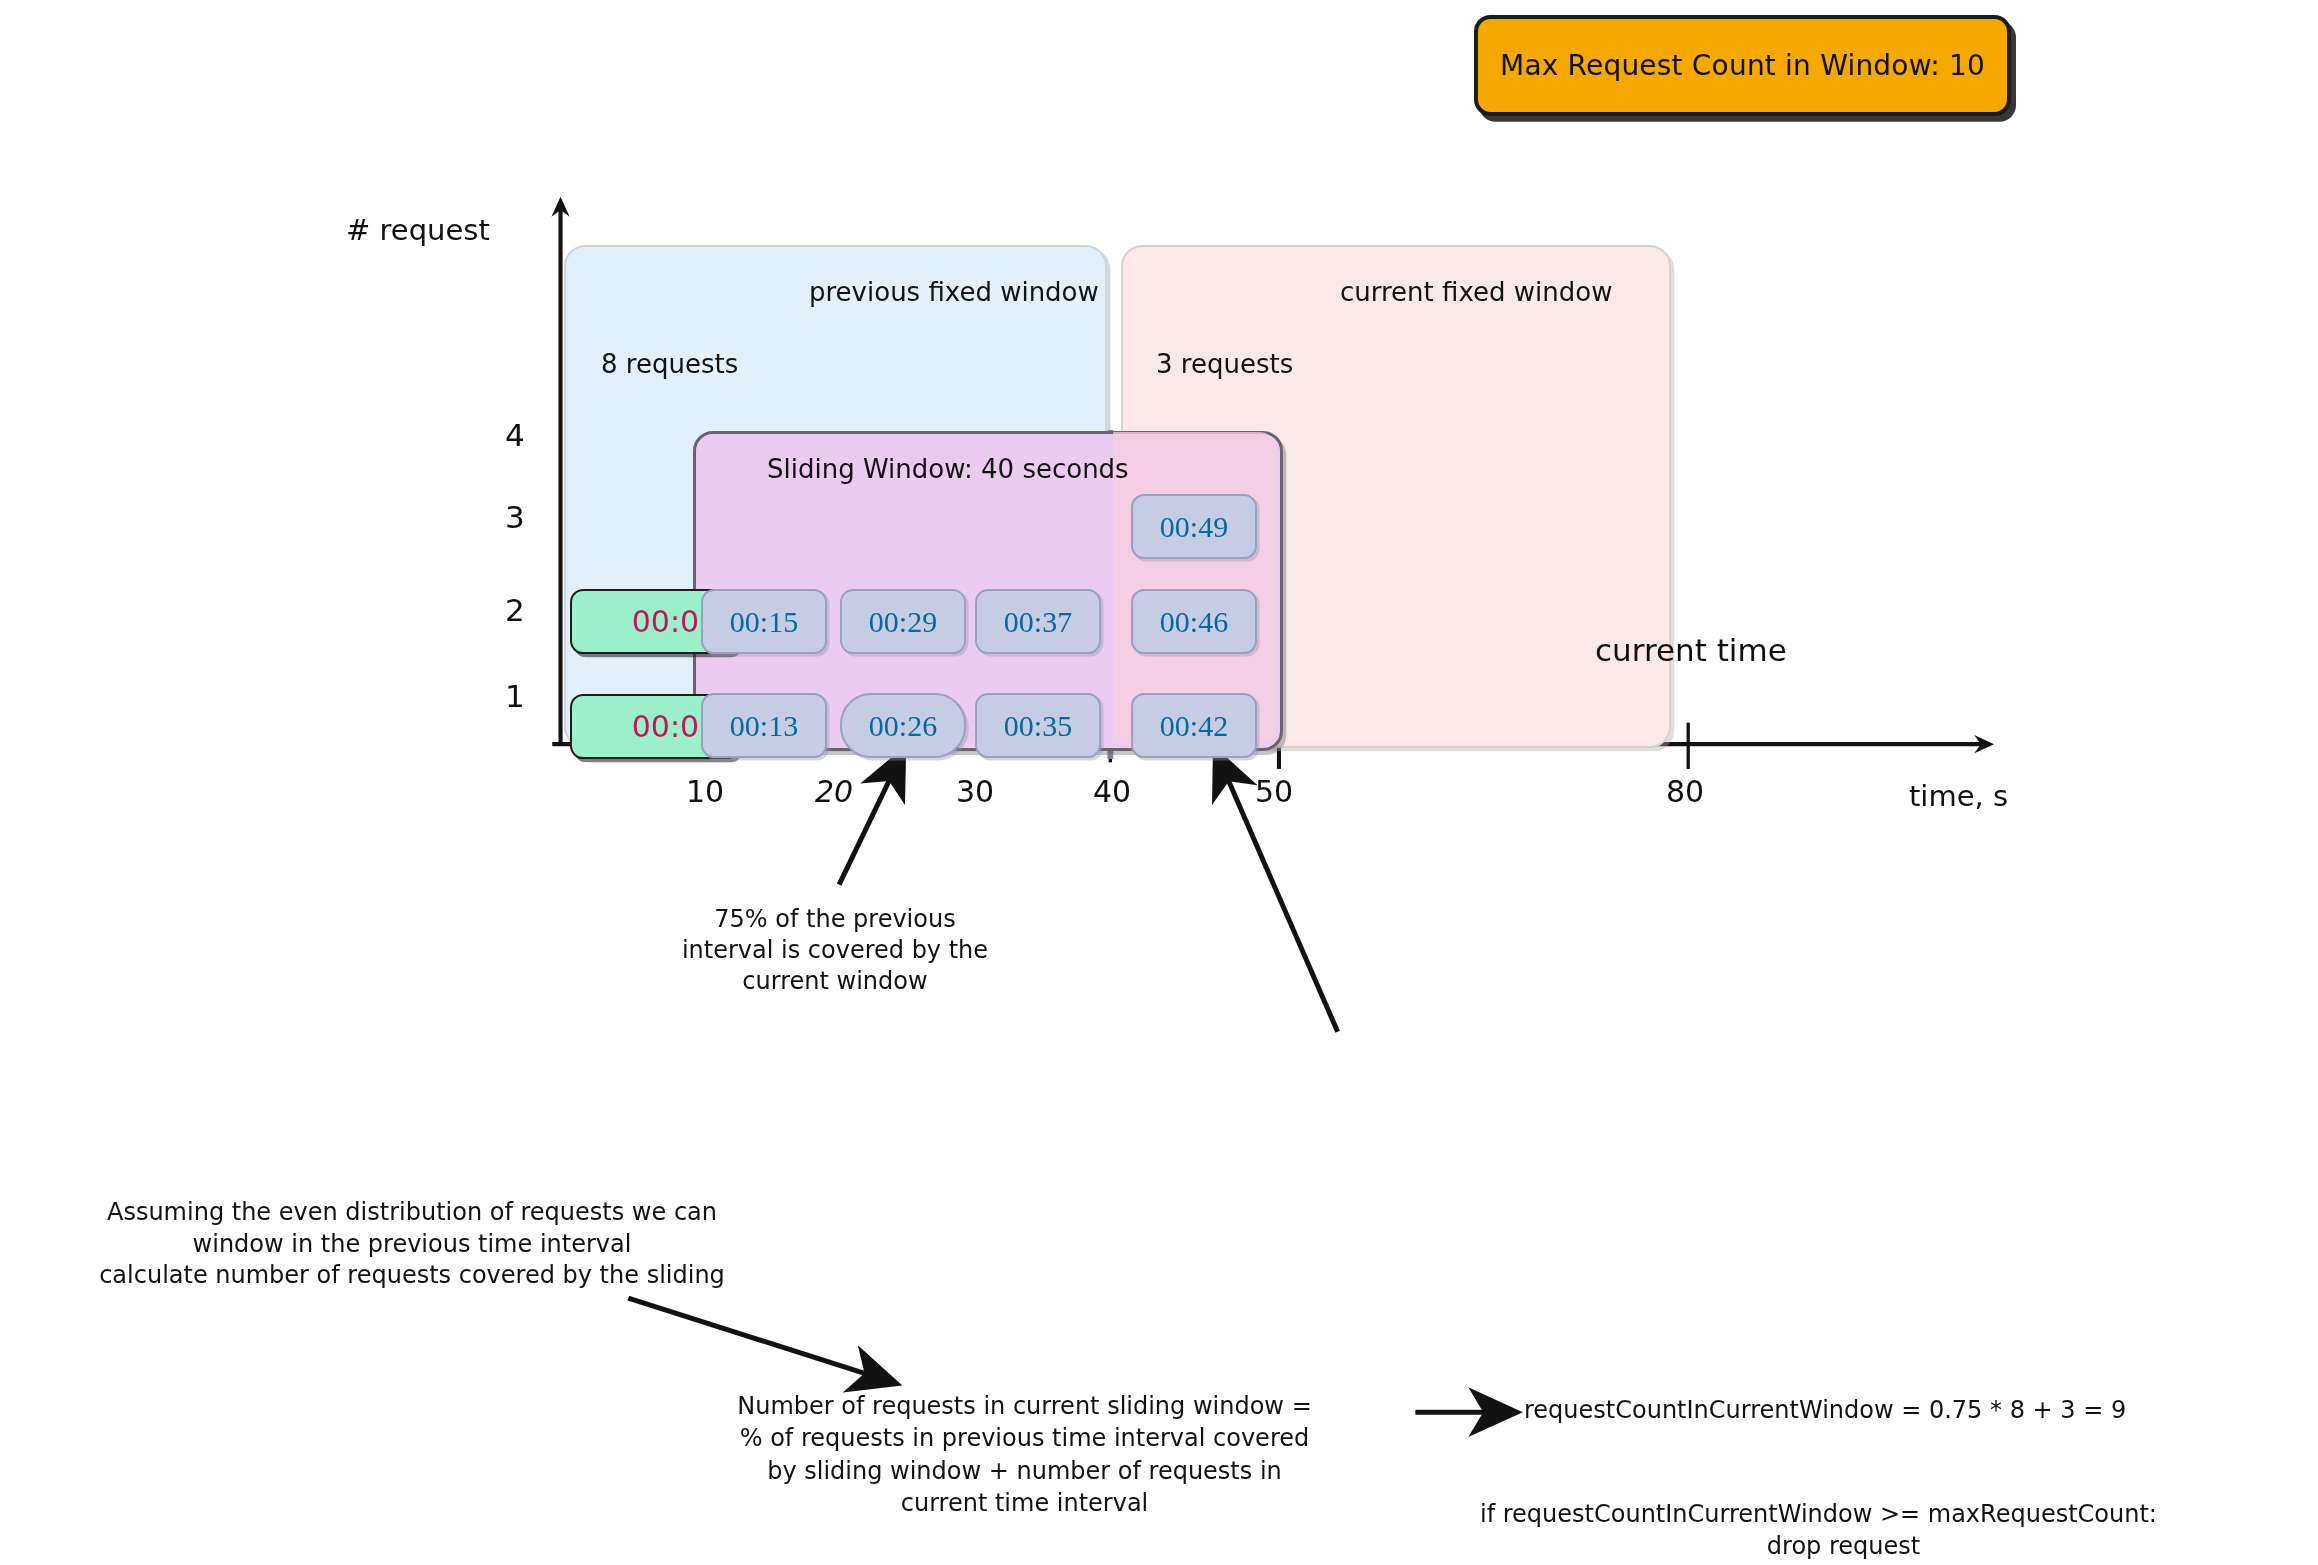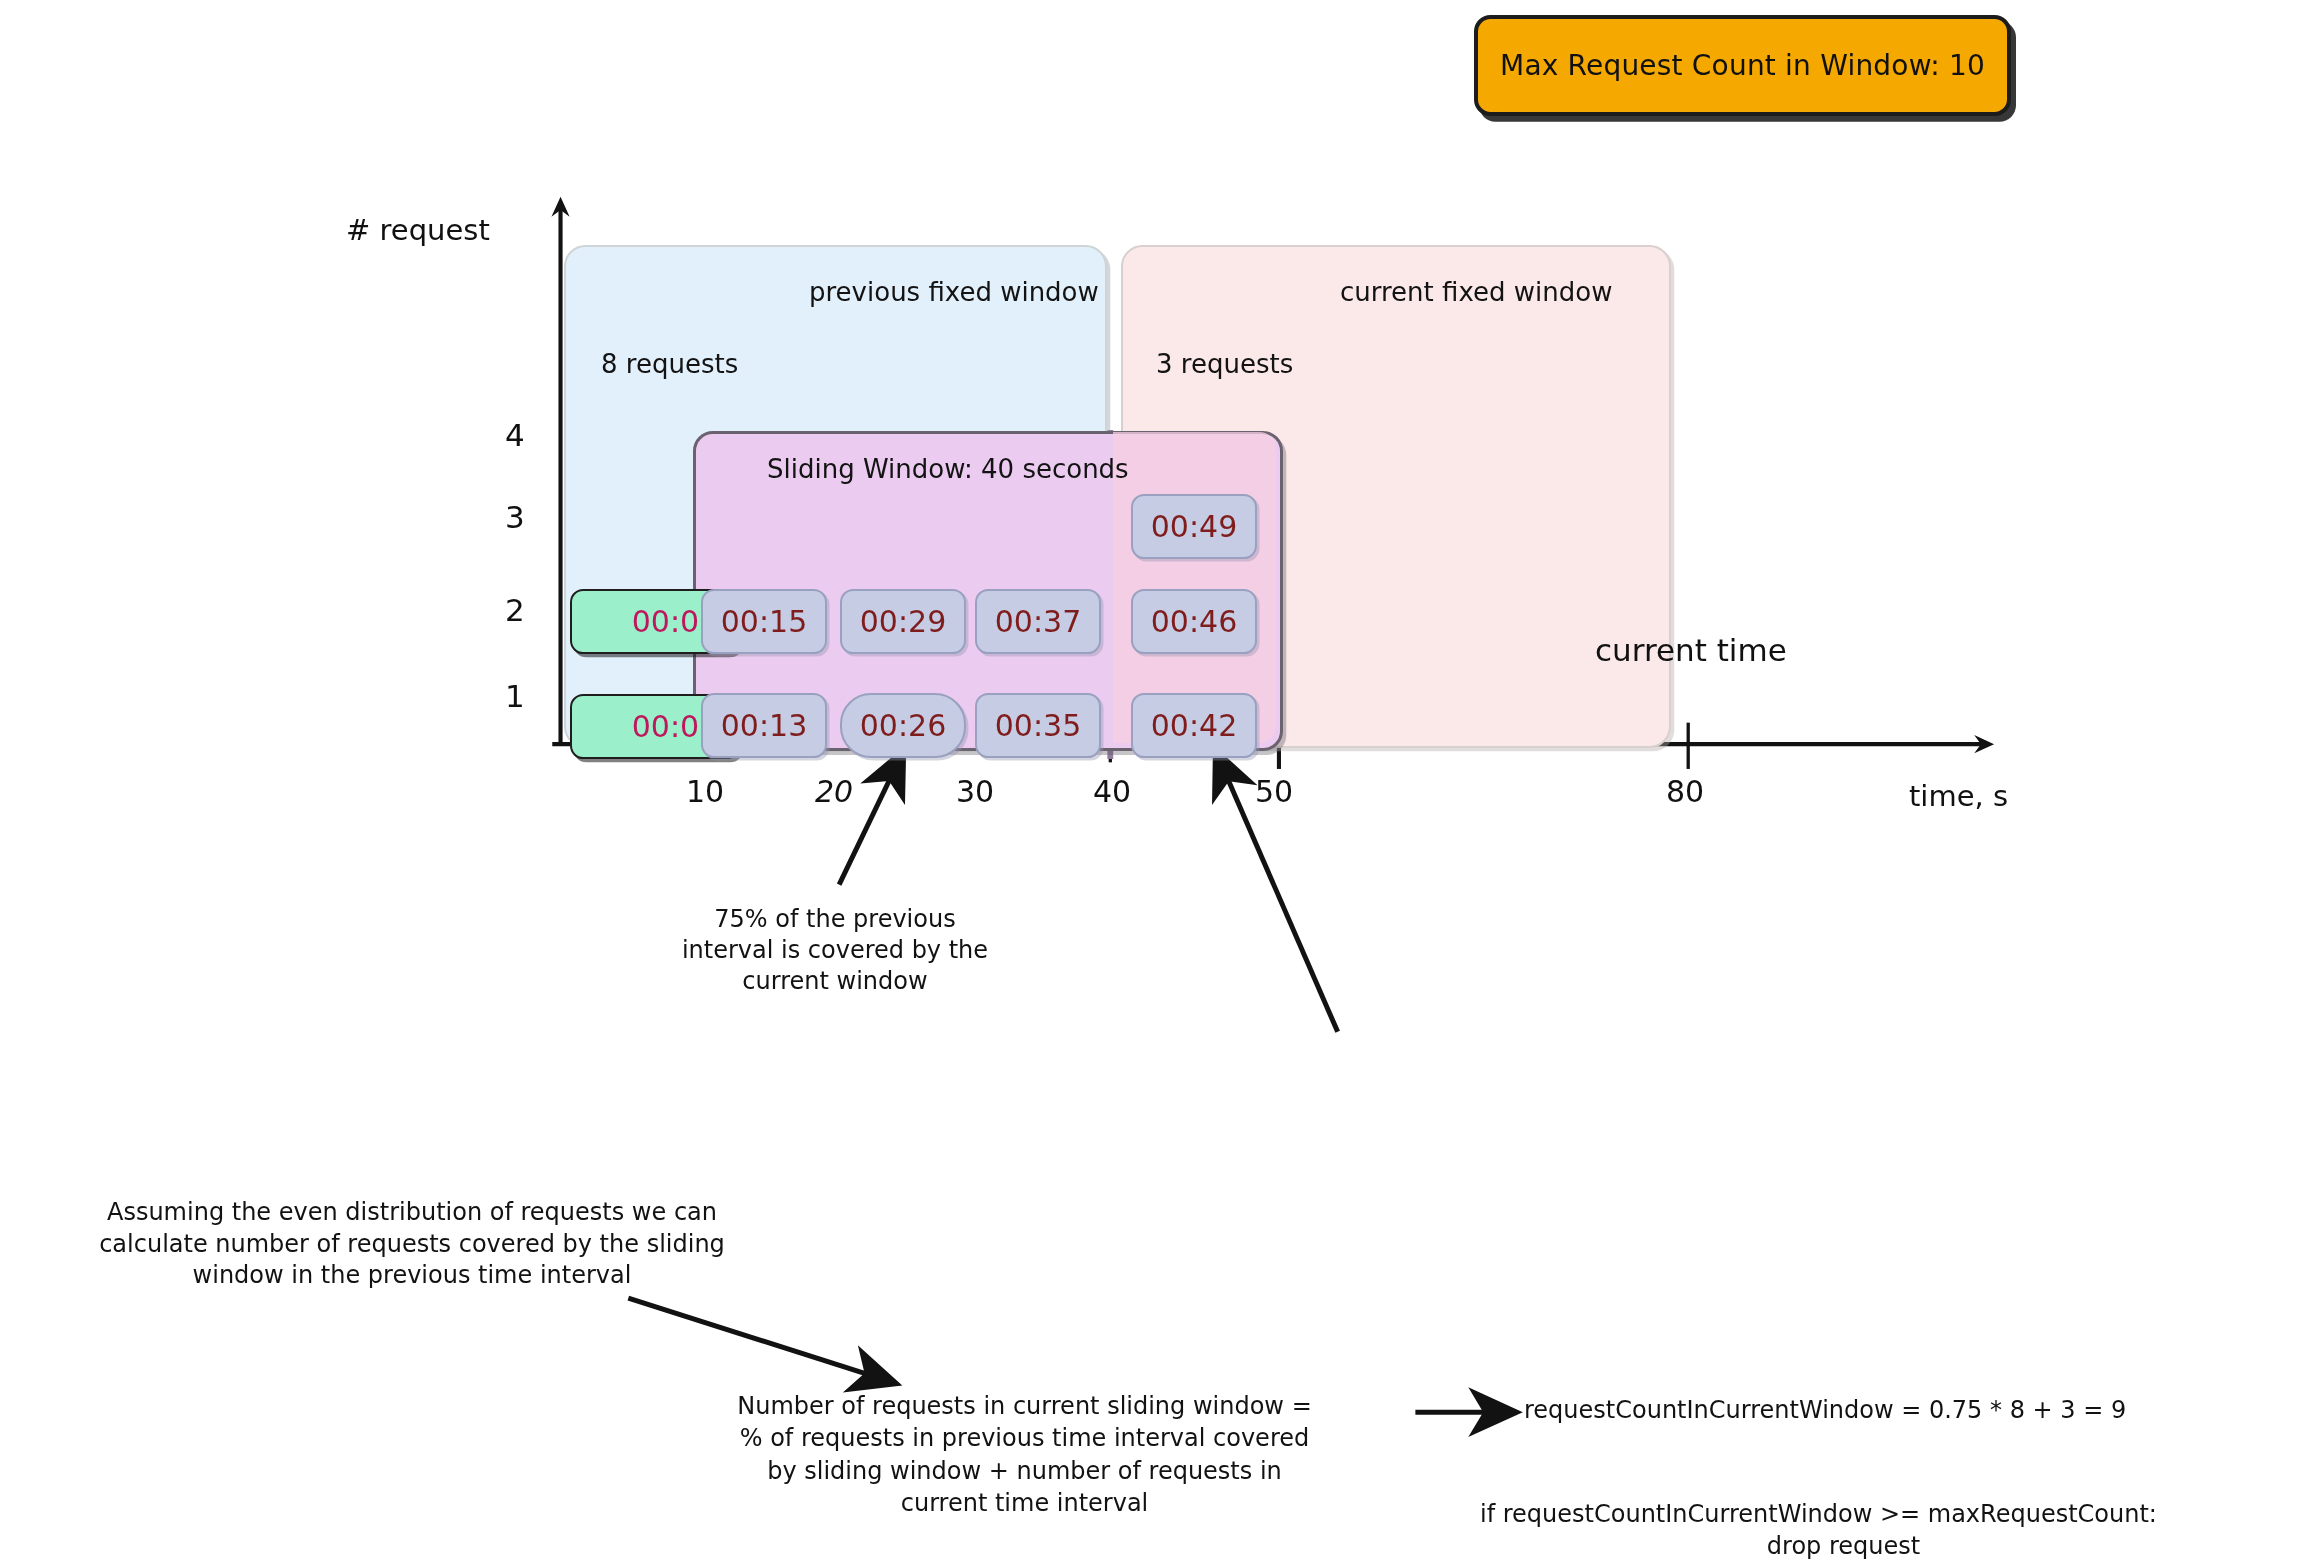--- a/index.html
+++ b/index.html
@@ -52,22 +52,23 @@
   .req{
     position:absolute;display:flex;align-items:center;justify-content:center;
     border-radius:13.2px;font-size:30px;white-space:nowrap;
   }
   .req.green{
     background:#9BEFCB;border:2.9px solid #1e1e1e;color:#be185d;
     box-shadow:3.3px 3.3px 0 rgba(25,25,25,.55);
     padding-left:40px;
   }
   .req.blue{
-    background:#C5CCE4;border:2.1px solid #9aa0bf;color:#7f1d1d;
+    background:#C5CCE4;border:2.1px solid #9aa0bf;color:#0369a1;
     box-shadow:2.5px 2.5px 0 rgba(150,150,175,.4);
+    font-family:Liberation Serif, serif;
   }
 
   
   .axlabel{position:absolute;font-size:29px;color:#111;white-space:nowrap;}
   .ytick{position:absolute;font-size:31px;color:#111;}
   .xtick{position:absolute;font-size:30px;color:#111;}
 
   
   .annot{position:absolute;font-size:24px;line-height:1.30;color:#121212;text-align:center;}
   .annot-l{position:absolute;font-size:24px;line-height:1.32;color:#121212;text-align:center;}
@@ -185,22 +186,22 @@
 
   <div class="annot" style="left:653px;top:904px;width:364px;">
     <div>75% of the previous</div>
     <div>interval is covered by the</div>
     <div>current window</div>
   </div>
 
 
   <div class="annot-l" style="left:15px;top:1197px;width:794px;">
     <div>Assuming the even distribution of requests we can</div>
+    <div>window in the previous time interval</div>
     <div>calculate number of requests covered by the sliding</div>
-    <div>window in the previous time interval</div>
   </div>
 
   <div class="code-c" style="left:661px;top:1390px;width:727px;">
     <div>Number of requests in current sliding window =</div>
     <div>% of requests in previous time interval covered</div>
     <div>by sliding window + number of requests in</div>
     <div>current time interval</div>
   </div>
 
   <div class="code" style="left:1524px;top:1394px;">requestCountInCurrentWindow = 0.75 * 8 + 3 = 9</div>

